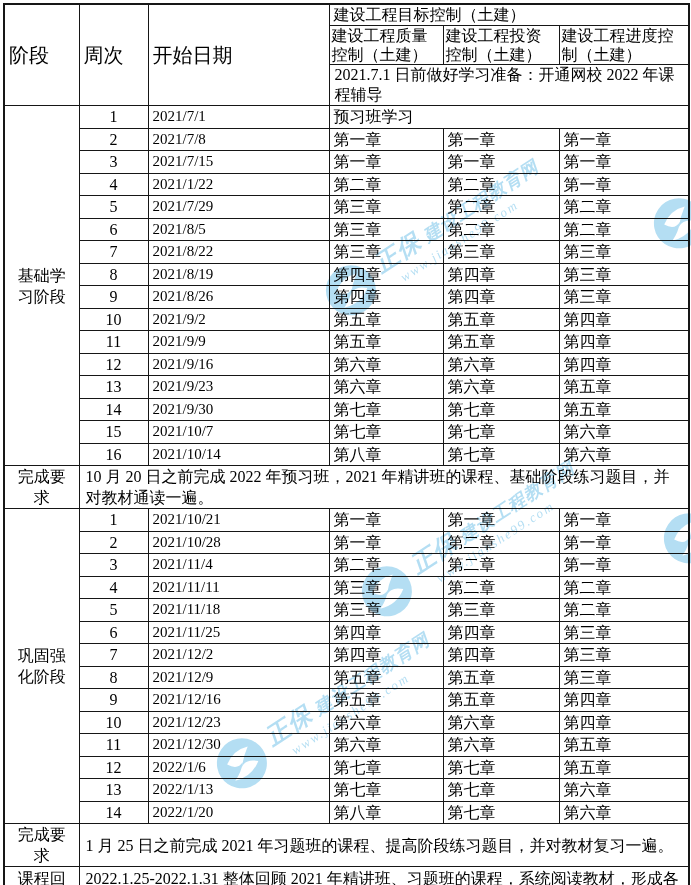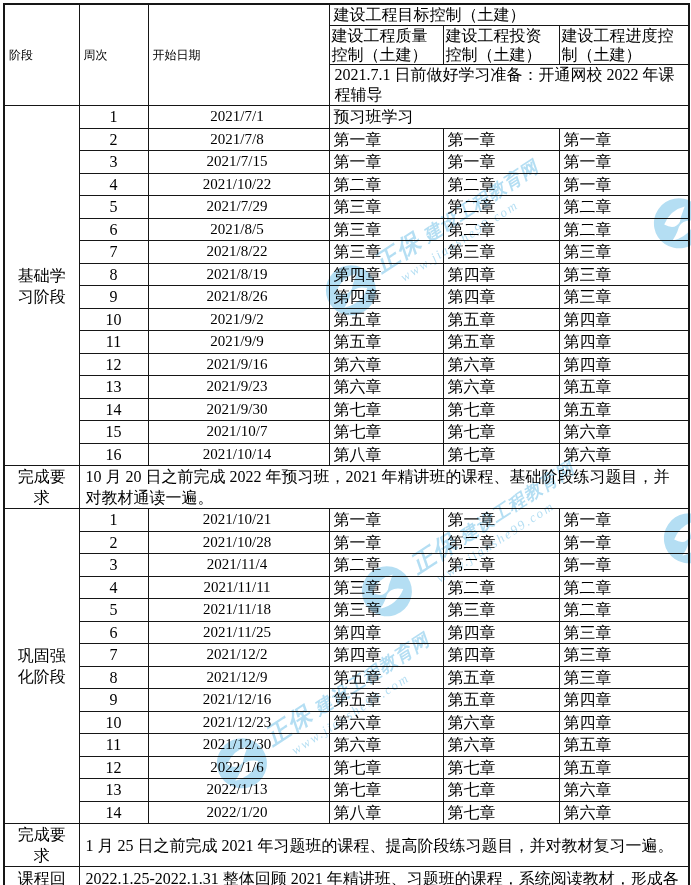--- a/index.html
+++ b/index.html
@@ -6,29 +6,29 @@
   body{
     width:691px;height:885px;position:relative;background:#ffffff;
     font-family:"Liberation Serif","DejaVu Serif",serif;color:#000;
     overflow:hidden;
   }
   .page{position:absolute;left:3px;top:3px;}
   table{border-collapse:collapse;border:2px solid #161616;table-layout:fixed;background:transparent;}
   td{border:1px solid #161616;font-size:16px;padding:0 4px;overflow:hidden;vertical-align:middle;}
   
   tr.rh1 td{height:20px;text-align:left;line-height:20px;}
-  td.hleft{text-align:center;font-size:12px;}
+  td.hleft{text-align:center;font-size:20px;}
   td.subj{height:38px;line-height:19px;text-align:left;padding:0 2px;}
   td.prep{height:40px;line-height:20px;text-align:left;padding:0 5px;margin-left:47px;}
   
   tr.body td{height:21.5px;line-height:21px;}
   td.phase{text-align:center;}
   .vlabel{display:inline-block;width:54px;line-height:21px;text-align:center;}
   td.wk{text-align:center;}
-  td.dt{text-align:center;padding-right:7px;font-size:15px;}
+  td.dt{text-align:left;padding-right:7px;font-size:15px;}
   td.ch{text-align:left;}
   
   tr.note td{height:42px;}
   td.notelbl{text-align:center;margin-top:40px;}
   td.notetxt{line-height:21px;text-align:left;padding:0 6px;margin-top:42px;}
   tr.review td{height:43px;}
   
   #watermarks{position:absolute;left:0;top:0;width:691px;height:885px;pointer-events:none;}
   .stamp{
     position:absolute;display:flex;align-items:center;gap:9px;
@@ -85,21 +85,21 @@
         </tr>
         <tr class="body">
           <td class="wk">3</td>
           <td class="dt">2021/7/15</td>
           <td class="ch">第一章</td>
           <td class="ch">第一章</td>
           <td class="ch">第一章</td>
         </tr>
         <tr class="body">
           <td class="wk">4</td>
-          <td class="dt">2021/10/22</td>
+          <td class="dt">2021/1/22</td>
           <td class="ch">第二章</td>
           <td class="ch">第二章</td>
           <td class="ch">第一章</td>
         </tr>
         <tr class="body">
           <td class="wk">5</td>
           <td class="dt">2021/7/29</td>
           <td class="ch">第三章</td>
           <td class="ch">第二章</td>
           <td class="ch">第二章</td>

